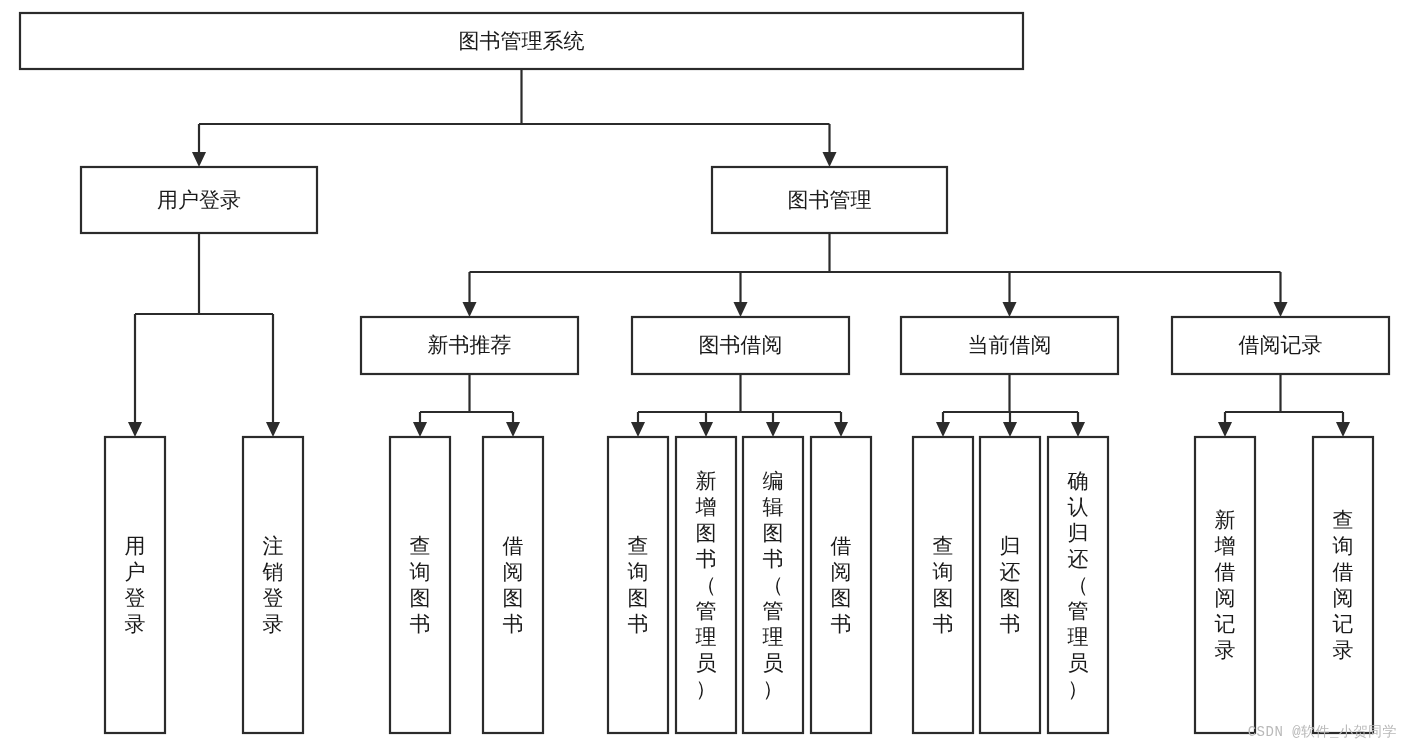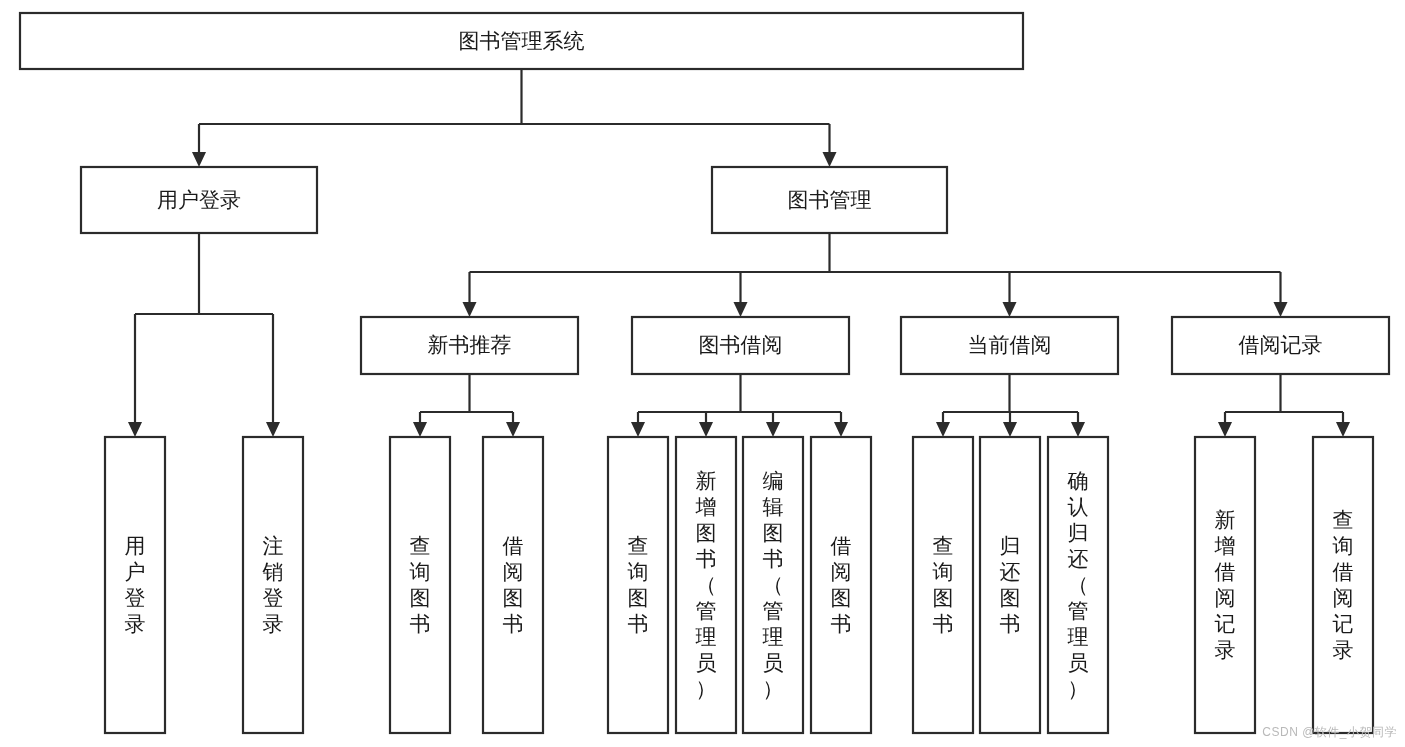--- a/index.html
+++ b/index.html
@@ -51,22 +51,22 @@
   .node-label-vert {
     fill: #1a1a1a;
     font-family: "Liberation Sans", "DejaVu Sans", sans-serif;
     font-size: 21px;
     text-anchor: middle;
   }
   .watermark {
     position: absolute;
     right: 8px;
     bottom: 6px;
-    font-family: Liberation Sans, sans-serif;
-    font-size: 12px;
+    font-family: Liberation Mono, monospace;
+    font-size: 14px;
     color: #b9b9b9;
     letter-spacing: 0.5px;
     white-space: nowrap;
     pointer-events: none;
   }
 </style>
 </head>
 <body>
 
 <div id="diagram-root">

